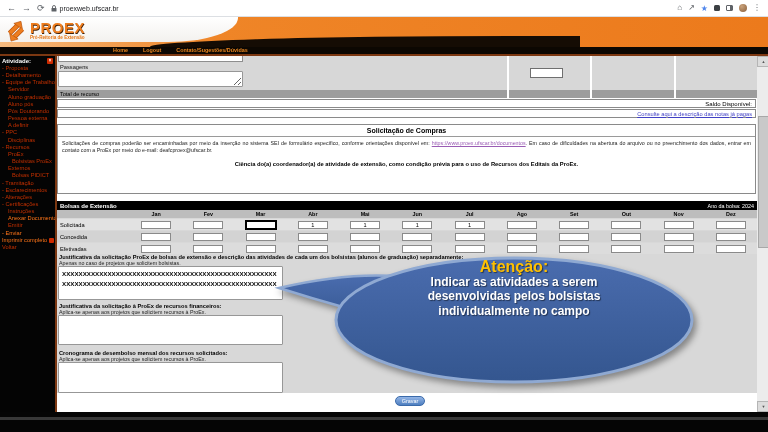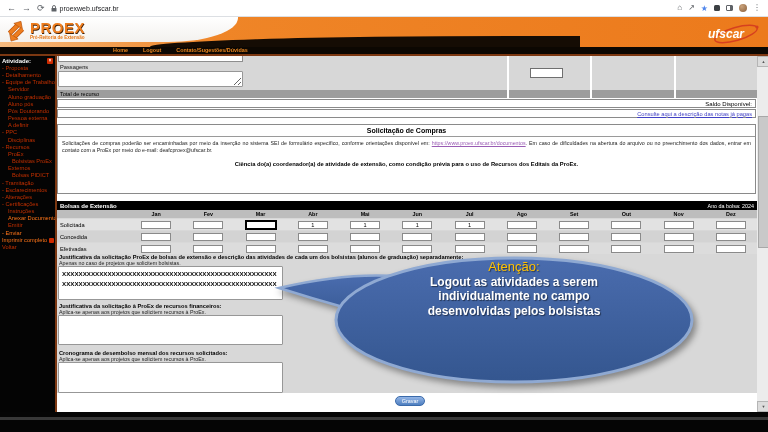--- a/index.html
+++ b/index.html
@@ -117,21 +117,21 @@
   .gravar{position:absolute;left:338px;top:340px;width:30px;height:10px;border-radius:5px;
           background:linear-gradient(180deg,#9cbbе8 0%,#8fb2e4 10%,#4e7fc0 90%);
           background:linear-gradient(180deg,#93b5e6,#4e7fc0);
           border:1px solid #3a6aaa;color:#fff;font-size:5.4px;display:flex;align-items:center;
           justify-content:center;font-family:"Liberation Sans",sans-serif;padding:0;}
 
   
   .callout-svg{position:absolute;left:200px;top:197px;width:460px;height:134px;
                filter:drop-shadow(3px 4px 3px rgba(0,0,0,.38));}
   .callout-text{position:absolute;left:307px;top:204px;width:300px;text-align:center;line-height:14.5px;}
-  .callout-title{font-size:13px;font-weight:normal;color:#ffc000;text-shadow:1px 1px 1px rgba(0,0,0,.5);}
+  .callout-title{font-size:16px;font-weight:bold;color:#ffc000;text-shadow:1px 1px 1px rgba(0,0,0,.5);}
   .callout-line{font-size:12px;font-weight:bold;color:#fff;text-shadow:1px 1px 1px rgba(0,0,0,.5);}
 
   
   .vscroll{position:absolute;left:757px;top:56px;width:11px;height:356px;background:#ececec;}
   .vs-btn{position:absolute;left:0;width:11px;height:9px;background:#dcdcdc;border:1px solid #b5b5b5;
           color:#555;font-size:4px;display:flex;align-items:center;justify-content:center;}
   .vs-up{top:0;} .vs-down{bottom:0;}
   .vs-thumb{position:absolute;left:1px;top:60px;width:9px;height:130px;background:#c9c9c9;
             border:1px solid #a8a8a8;}
   .bottom{position:absolute;left:0;top:412px;width:768px;height:20px;background:#050505;}
@@ -173,27 +173,20 @@
         <polygon points="24,4 26,15 14,7" fill="#ee7d1e" stroke="#b8540e" stroke-width="1"></polygon>
         <path d="M26 15 L15 26" stroke="#b8540e" stroke-width="7" fill="none"></path>
         <path d="M26 15 L15 26" stroke="#ee7d1e" stroke-width="5" fill="none"></path>
         <polygon points="10,32 8,21 20,29" fill="#ee7d1e" stroke="#b8540e" stroke-width="1"></polygon>
       </svg>
       <div class="logo-col">
         <span class="logo-name">PROEX</span>
         <span class="logo-sub">Pró-Reitoria de Extensão</span>
       </div>
     </div>
-    <div class="ufscar">
-      <svg width="62" height="22" viewBox="0 0 62 22">
-        <ellipse cx="36" cy="11" rx="22" ry="6.5" fill="none" stroke="#d6401f" stroke-width="1.4" transform="rotate(-16 36 11)"></ellipse>
-        <text x="8" y="15" fill="#ffffff" font-size="12" font-weight="bold" font-style="italic" font-family="Liberation Sans, sans-serif">ufscar</text>
-        <circle cx="57" cy="4" r="1.6" fill="#d6401f"></circle>
-      </svg>
-    </div>
   </div>
 
   <div class="navbar">
     <span class="nav-link">Home</span>
     <span class="nav-link">Logout</span>
     <span class="nav-link">Contato/Sugestões/Dúvidas</span>
   </div>
   <div class="navline"></div>
 
   <div class="sidebar">
@@ -480,23 +473,23 @@
           <stop offset="0" stop-color="#4a6cae"></stop>
           <stop offset="1" stop-color="#34568f"></stop>
         </linearGradient>
       </defs>
       <path d="M22,35 Q110,14 175,28 L162,74 Q85,55 22,35 Z" fill="url(#cg)" stroke="#8fa9d2" stroke-width="2.5"></path>
       <ellipse cx="257" cy="67" rx="178" ry="62" fill="url(#cg)" stroke="#8fa9d2" stroke-width="3"></ellipse>
     </svg>
     <div class="callout-text">
       <div class="callout-title">Atenção:</div>
       <div id="callout-lines">
-          <div class="callout-line">Logout as atividades a serem</div>
+          <div class="callout-line">Indicar as atividades a serem</div>
+          <div class="callout-line">desenvolvidas pelos bolsistas</div>
           <div class="callout-line">individualmente no campo</div>
-          <div class="callout-line">desenvolvidas pelos bolsistas</div>
         </div>
     </div>
 
   </div>
 
   <div class="vscroll">
     <div class="vs-btn vs-up">▲</div>
     <div class="vs-thumb"></div>
     <div class="vs-btn vs-down">▼</div>
   </div>

